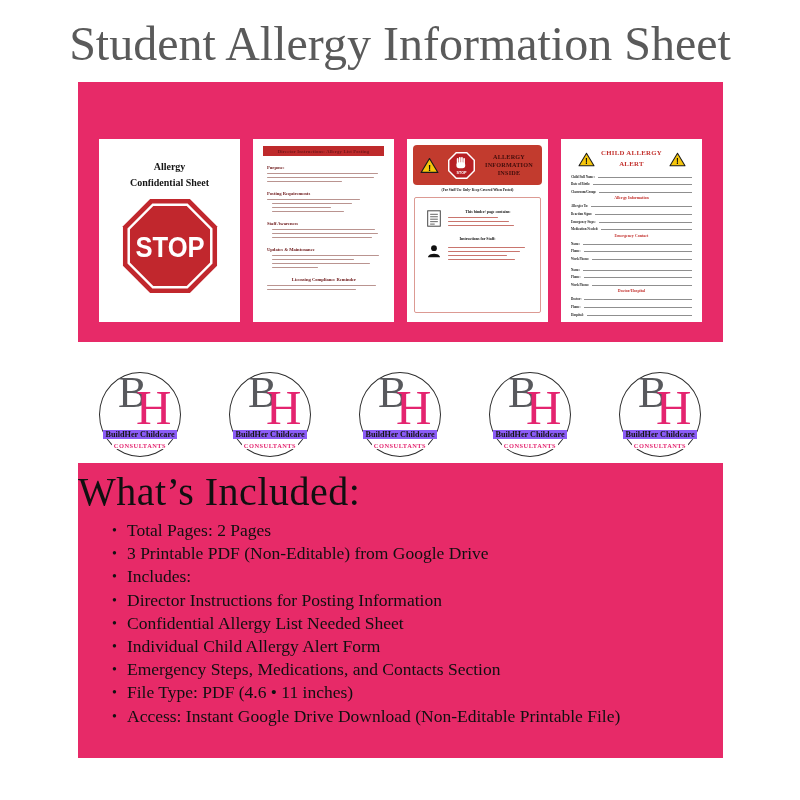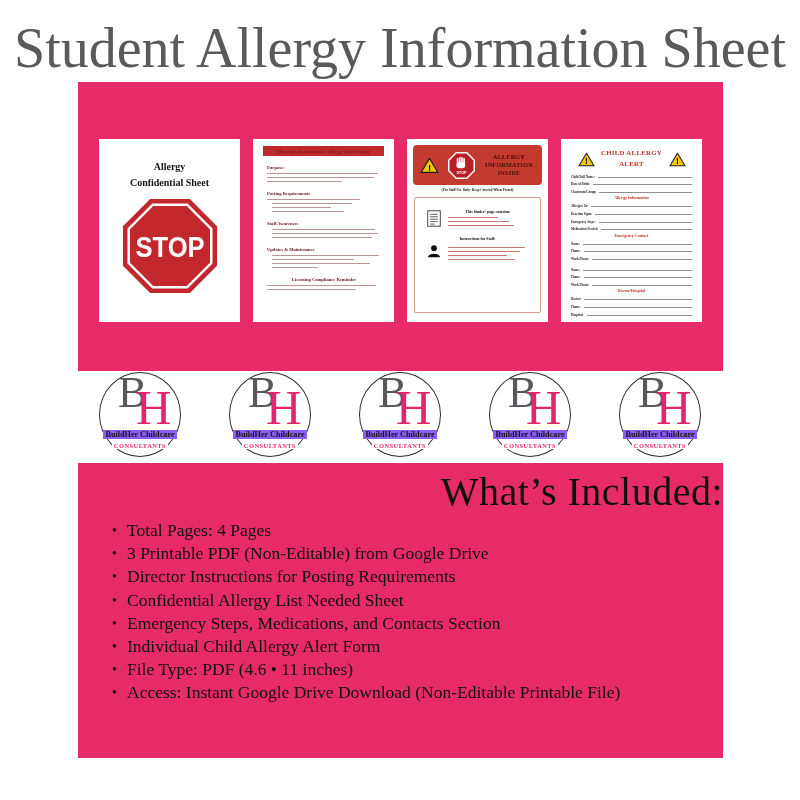--- a/index.html
+++ b/index.html
@@ -4,24 +4,24 @@
 <style>
   :root{
     --pink:#E72A68; --logo-pink:#E4246F; --stop-red:#C1272D;
     --banner-red:#C23B2E; --alert-red:#C3322E; --dark-red:#73161A;
   }
   html,body{margin:0;padding:0;}
   body{width:800px;height:800px;background:#fff;font-family:"Liberation Serif",serif;position:relative;overflow:hidden;}
   .canvas{position:absolute;inset:0;}
 
   .main-title{position:absolute;top:16px;left:0;right:0;text-align:center;
-    font-size:56px;color:#5A5A5A;letter-spacing:0px;white-space:nowrap;}
-
-  
-  .block1{position:absolute;left:78px;top:82px;width:645px;height:289px;background:var(--pink);}
+    font-size:48px;color:#5A5A5A;letter-spacing:0px;white-space:nowrap;}
+
+  
+  .block1{position:absolute;left:78px;top:82px;width:645px;height:260px;background:var(--pink);}
   .pages{display:flex;justify-content:center;gap:13px;padding-top:57px;}
   .page{width:141px;height:183px;background:#fff;position:relative;overflow:hidden;flex:0 0 auto;}
 
   
   .p1-title{margin-top:20px;text-align:center;font-weight:bold;font-size:10px;line-height:1.6;color:#151515;}
   .stop-sign{display:block;margin:7px auto 0;}
 
   
   .p2-banner{margin:7px 10px 0;background:#BE2A2B;color:#73161A;font-size:4.6px;font-weight:bold;
     text-align:center;padding:2.6px 0;letter-spacing:.2px;}
@@ -57,21 +57,21 @@
   .ring{position:absolute;left:2px;right:2px;top:1px;bottom:2px;border:1.6px solid #2E2E2E;border-radius:50%;}
   .lb{position:absolute;left:21px;top:0;font-size:44px;line-height:1;color:#58595D;}
   .lh{position:absolute;left:39px;top:12px;font-size:49px;line-height:1;color:var(--logo-pink);}
   .lname{position:absolute;top:52px;left:0;right:0;text-align:center;}
   .lname span{font-size:8.2px;font-weight:bold;color:#151515;background:#8b5cf6;padding:0 2px;}
   .lcons{position:absolute;top:63px;left:0;right:0;text-align:center;}
   .lcons span{font-size:6.4px;font-weight:bold;color:var(--logo-pink);letter-spacing:.5px;background:#fff;padding:0 2px;}
 
   
   .block2{position:absolute;left:78px;top:463px;width:645px;height:295px;background:var(--pink);color:#101010;}
-  .wi-head{text-align:right;font-size:40px;margin-top:5px;letter-spacing:.5px;}
+  .wi-head{text-align:left;font-size:40px;margin-top:5px;letter-spacing:.5px;}
   .wi-list{margin:4px 0 0;padding:0 10px 0 34px;list-style:none;}
   .wi-list li{font-size:17.5px;line-height:23.2px;position:relative;padding-left:15px;white-space:nowrap;}
   .wi-list li::before{content:"\2022";position:absolute;left:0;top:0;font-size:14px;}
 </style>
 </head>
 <body>
 
 <div class="canvas">
 
   <div class="main-title">Student Allergy Information Sheet</div>
@@ -302,24 +302,25 @@
       <div class="lb">B</div>
       <div class="lh">H</div>
       <div class="lname"><span>BuildHer Childcare</span></div>
       <div class="lcons"><span>CONSULTANTS</span></div>
     </div>
   </div>
 
   <div class="block2">
     <div class="wi-head">What’s Included:</div>
     <ul class="wi-list">
-      <li>Total Pages: 4 Pages</li>
+      <li>Total Pages: 2 Pages</li>
       <li>3 Printable PDF (Non-Editable) from Google Drive</li>
-      <li>Director Instructions for Posting Requirements</li>
+      <li>Includes:</li>
+      <li>Director Instructions for Posting Information</li>
       <li>Confidential Allergy List Needed Sheet</li>
+      <li>Individual Child Allergy Alert Form</li>
       <li>Emergency Steps, Medications, and Contacts Section</li>
-      <li>Individual Child Allergy Alert Form</li>
       <li>File Type: PDF (4.6 • 11 inches)</li>
       <li>Access: Instant Google Drive Download (Non-Editable Printable File)</li>
     </ul>
   </div>
 
 </div>
 
 </body></html>

